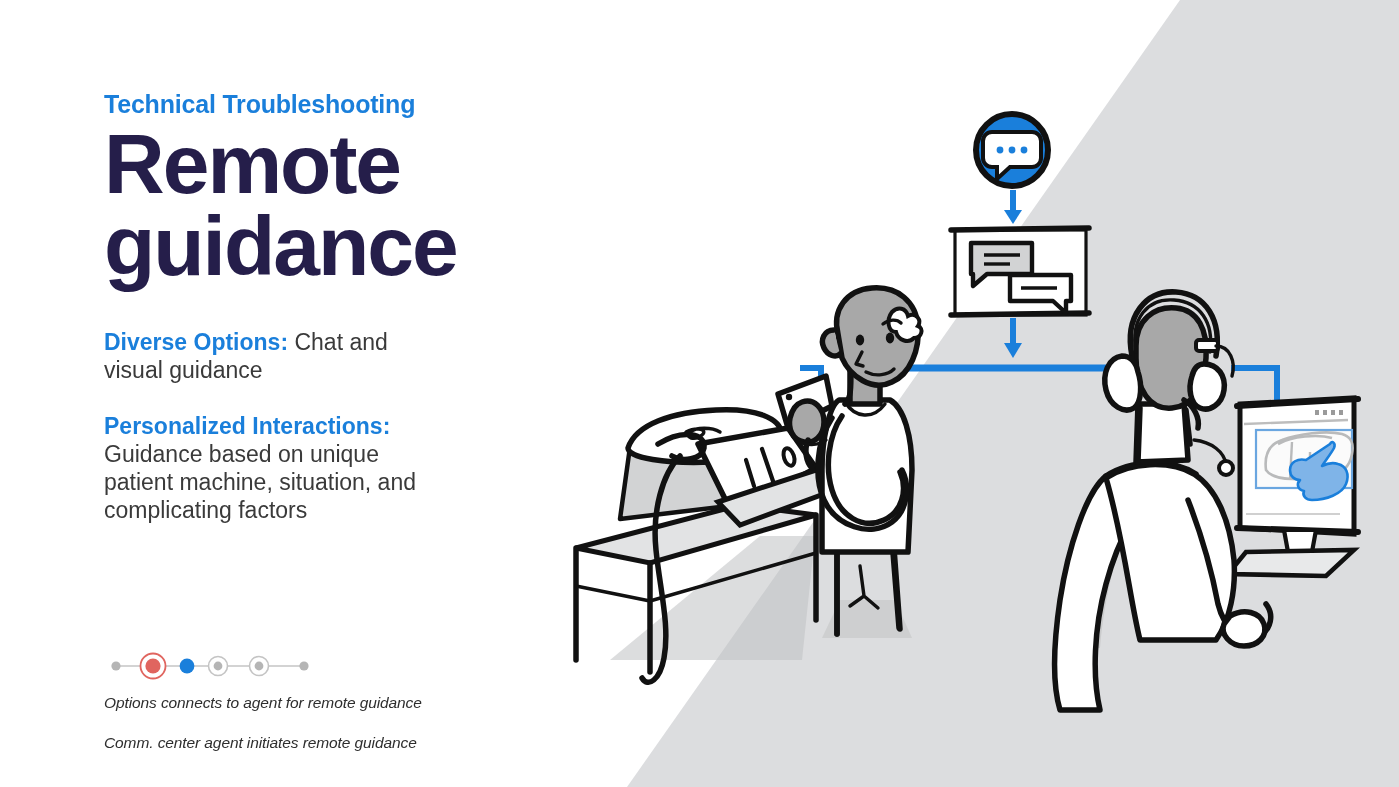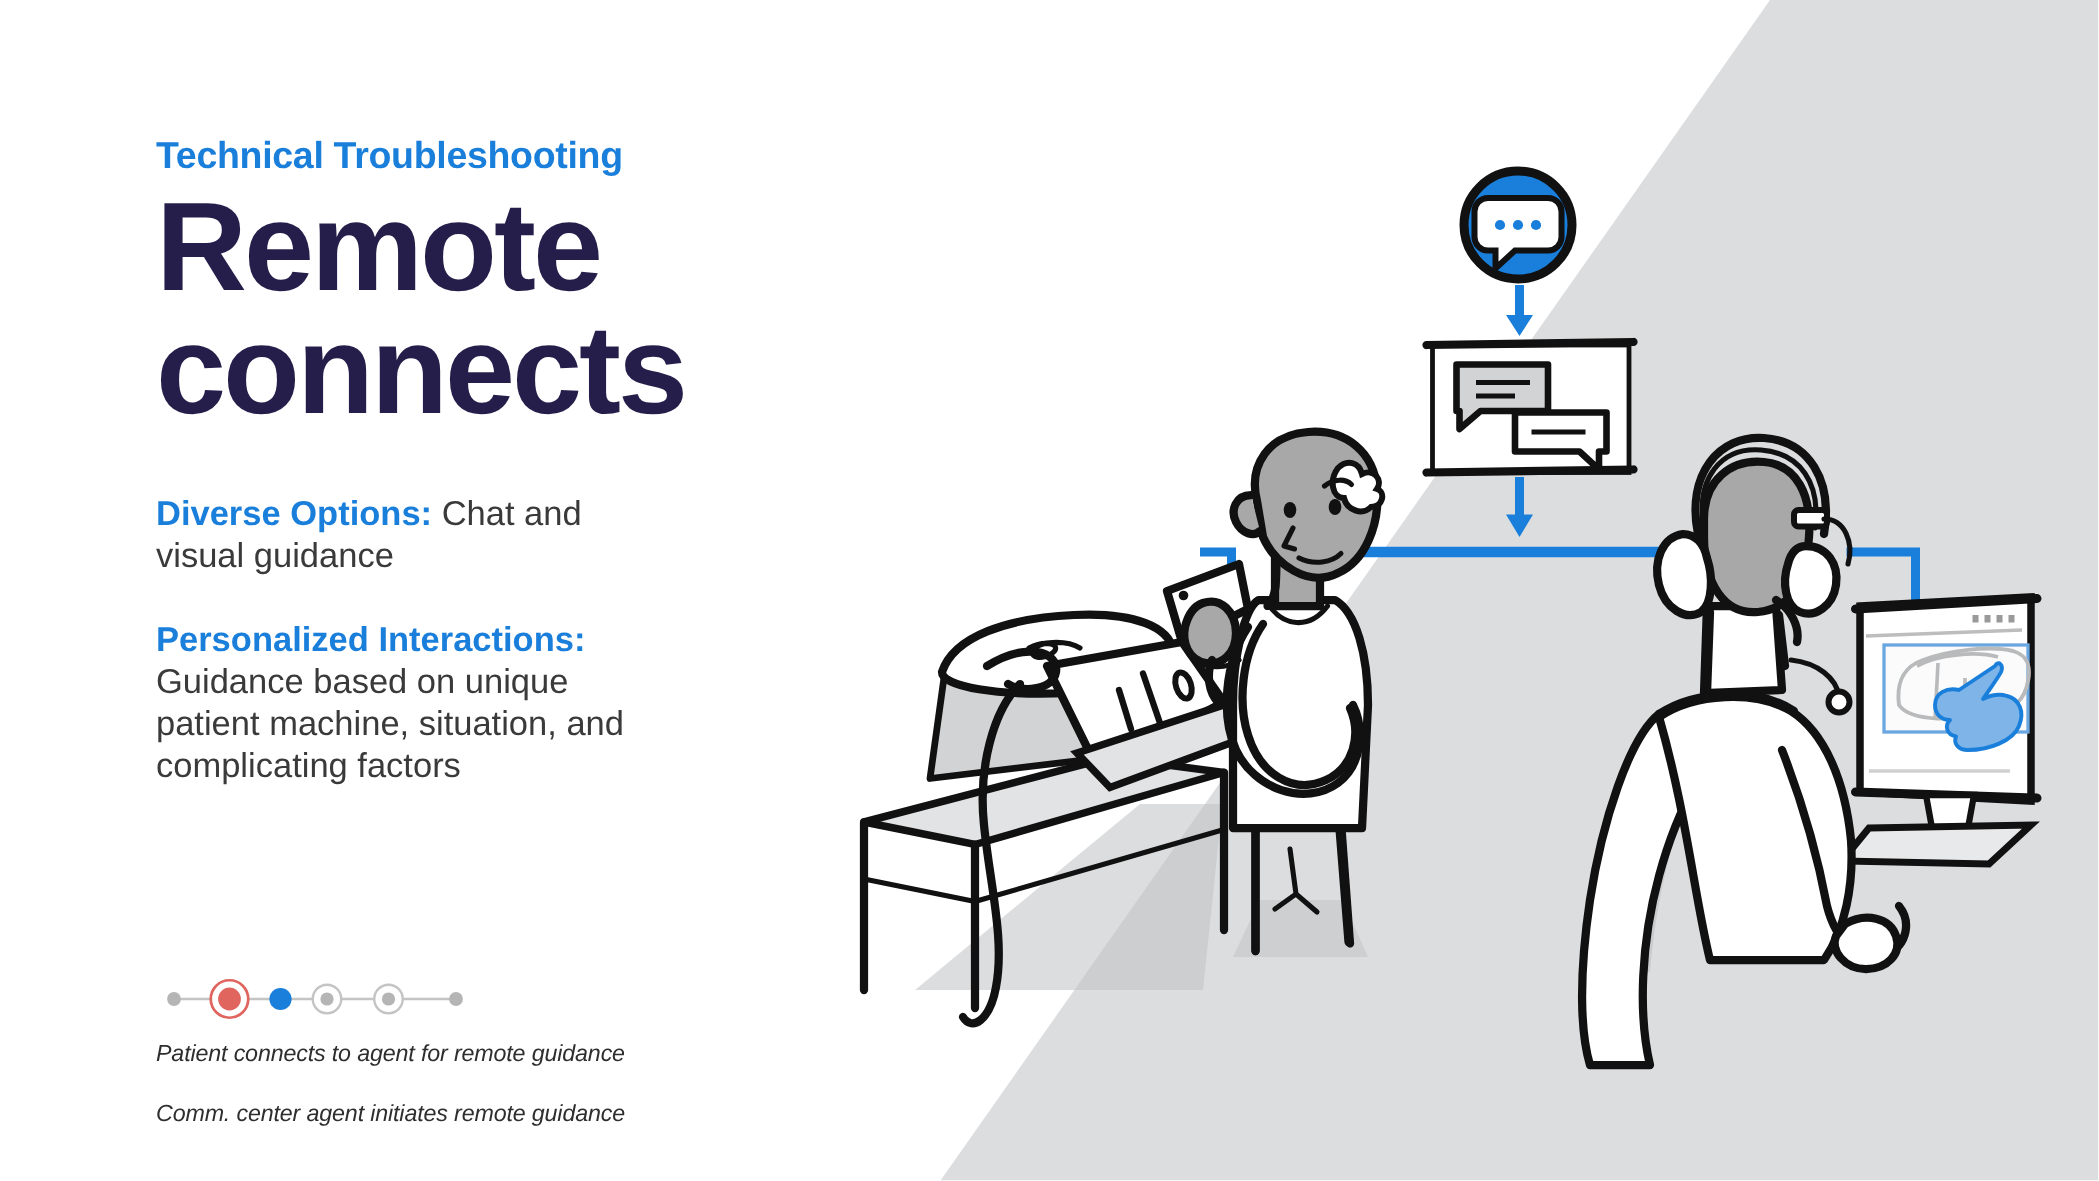--- a/index.html
+++ b/index.html
@@ -62,21 +62,21 @@
 <div class="slide">
 
   <svg class="bg-diagonal" viewBox="0 0 1399 787" width="1399" height="787" preserveAspectRatio="none">
     <rect x="0" y="0" width="1399" height="787" fill="#ffffff"></rect>
     <polygon points="1180,0 1399,0 1399,787 627,787" fill="#dcdddf"></polygon>
   </svg>
 
   <div class="text-col">
     <p class="eyebrow">Technical Troubleshooting</p>
     <h1 class="title">Remote
-connects</h1>
+guidance</h1>
   </div>
 
   <div class="bullets">
     <p class="bullet">
       <span class="lead">Diverse Options:</span><span> Chat and visual guidance</span>
     </p>
     <p class="bullet">
       <span class="lead">Personalized Interactions:</span><span> Guidance based on unique patient machine, situation, and complicating factors</span>
     </p>
   </div>
@@ -88,21 +88,21 @@
     <circle cx="49" cy="18" r="7.6" fill="#e0655f"></circle>
     <circle cx="83" cy="18" r="7.4" fill="#1a7fdb"></circle>
     <circle cx="114" cy="18" r="9.5" fill="#ffffff" stroke="#c4c4c4" stroke-width="1.6"></circle>
     <circle cx="114" cy="18" r="4.4" fill="#b5b5b5"></circle>
     <circle cx="155" cy="18" r="9.5" fill="#ffffff" stroke="#c4c4c4" stroke-width="1.6"></circle>
     <circle cx="155" cy="18" r="4.4" fill="#b5b5b5"></circle>
     <circle cx="200" cy="18" r="4.6" fill="#b5b5b5"></circle>
   </svg>
 
   <div class="captions">
-    <p class="caption">Patient connects to agent for remote guidance</p>
+    <p class="caption">Options connects to agent for remote guidance</p>
     <p class="caption">Comm. center agent initiates remote guidance</p>
   </div>
 
   <svg class="illustration" viewBox="0 0 859 787" width="859" height="787">
 
     <defs>
       <style>
         .ink{fill:none;stroke:#111;stroke-width:5.5;stroke-linecap:round;stroke-linejoin:round;}
         .ink-thin{fill:none;stroke:#111;stroke-width:3.4;stroke-linecap:round;stroke-linejoin:round;}
         .ink-fine{fill:none;stroke:#111;stroke-width:2.4;stroke-linecap:round;stroke-linejoin:round;}

